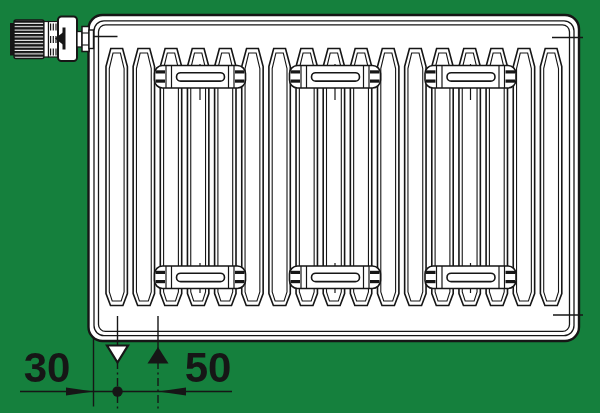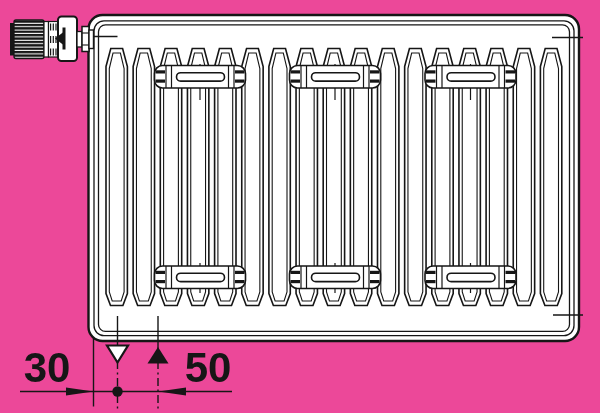--- a/index.html
+++ b/index.html
@@ -1,17 +1,17 @@
 <!DOCTYPE html>
 <html><head>
 <meta charset="utf-8">
 <style>
   html,body{margin:0;padding:0;background:#fff;}
   .canvas{
-    position:relative;width:600px;height:413px;background:#ec4899;overflow:hidden;
+    position:relative;width:600px;height:413px;background:#15803d;overflow:hidden;
     font-family:"Liberation Sans", sans-serif;
   }
   svg{display:block}
   .dim-label{
     font-family:"Liberation Sans", sans-serif;
     font-weight:bold;font-size:42px;fill:#161616;
   }
 </style>
 </head>
 <body>

